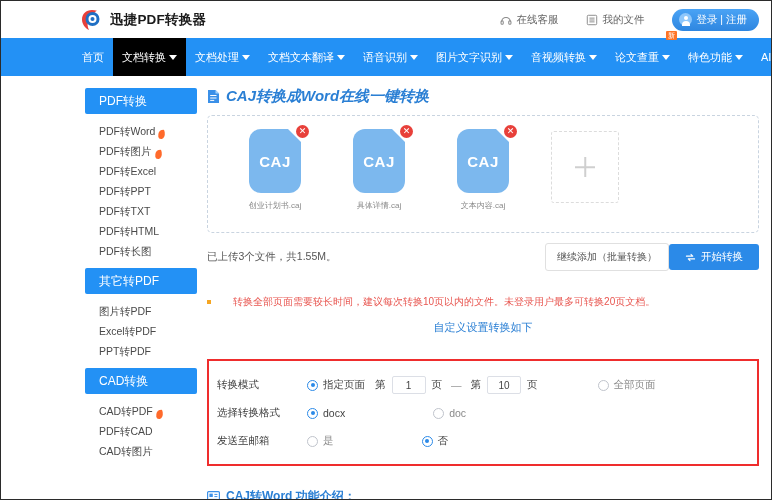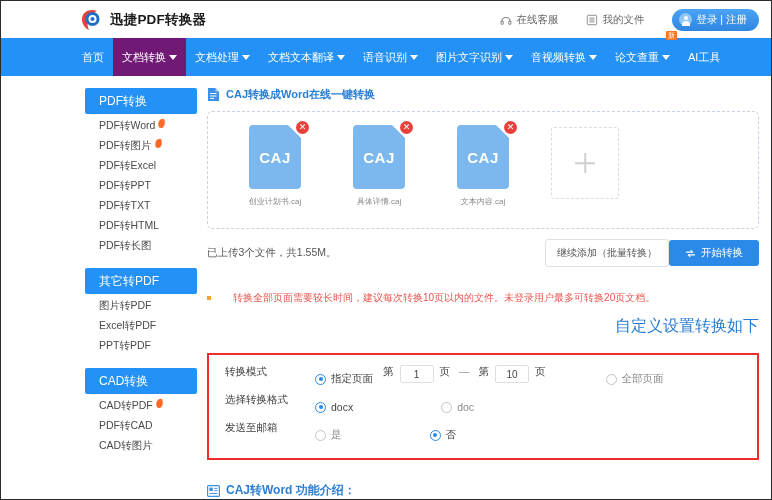--- a/index.html
+++ b/index.html
@@ -83,21 +83,21 @@
     position: relative;
   }
   .nav-item {
     display: flex; align-items: center;
     color: #ffffff; font-size: 11px;
     padding: 0 9px;
     white-space: nowrap;
     position: relative;
     gap: 3px;
   }
-  .nav-item.active { background: #701a75; font-family: Liberation Mono, monospace; }
+  .nav-item.active { background: #000000; font-family: Liberation Mono, monospace; }
   .caret {
     width: 0; height: 0; display:inline-block;
     border-left: 4px solid transparent;
     border-right: 4px solid transparent;
     border-top: 5px solid #fff;
     margin-top: 1px;
   }
   .badge-new {
     position: absolute; top: -7px; right: 2px;
     background: #ff7426; color: #fff;
@@ -122,21 +122,21 @@
     height: 26px;
     display: flex; align-items: center;
     padding-left: 14px;
     border-radius: 2px;
     margin-bottom: 5px;
   }
   .side-link {
     font-size: 10.5px;
     color: #4a4a4a;
     height: 20px;
-    display: flex; align-items: flex-start;
+    display: flex; align-items: flex-end;
     padding-left: 14px;
     gap: 3px;
     white-space: nowrap;
   }
   .flame {
     display:inline-block; width:7px;height:9px;
     background:#ff6a2b;
     border-radius: 60% 10% 55% 45% / 70% 30% 70% 30%;
     transform: rotate(-8deg);
     flex: none;
@@ -144,23 +144,24 @@
   .side-gap { height: 9px; }
 
   
   .main {
     flex: 1;
     padding: 11px 12px 0 10px;
     min-width: 0;
   }
   .sec-title {
     display: flex; align-items: center; gap: 6px;
-    font-size: 11px; font-weight: bold;
+    font-size: 15px; font-weight: bold;
     color: #2a7fd4;
     margin-bottom: 9px;
+    font-style: italic;
   }
   .doc-icon {
     width: 13px; height: 15px; flex: none;
   }
 
   
   .upload-card {
     border: 1px dashed #c9d4e0;
     border-radius: 5px;
     background: #fff;
@@ -171,21 +172,21 @@
     display: flex; align-items: flex-start;
     gap: 32px;
     padding: 4px 0 0 22px;
   }
   .file-cell { width: 72px; position: relative; }
   .file-thumb {
     width: 52px; height: 64px;
     margin: 0 auto;
     position: relative;
     background: #7cb8ee;
-    border-radius: 4px;
+    border-radius: 12px;
   }
   .file-thumb::after {
     content:''; position:absolute; right:0; top:0;
     width: 13px; height: 13px;
     background: #ffffff;
     clip-path: polygon(0 0, 100% 100%, 100% 0);
   }
   .file-thumb span {
     position: absolute; left: 0; right: 0; top: 50%;
     transform: translateY(-50%);
@@ -268,34 +269,34 @@
   }
   .notice-dot {
     width: 4px; height: 4px;
     background: #f5a623;
     margin-top: 5px;
     flex: none;
   }
 
   
   .settings-title {
-    text-align: right;
+    text-align: center;
     color: #2a7fd4;
-    font-size: 16px;
+    font-size: 11px;
     margin-top: 12px;
-    margin-bottom: 16px;
+    margin-bottom: 24px;
   }
   .settings-box {
     border: 2px solid #ef2d2d;
     padding: 10px 0 9px 0;
   }
   .set-row {
-    display: flex; 
+    display: flex; align-items: center;
     height: 28px;
-    padding-left: 16px;
+    padding-left: 8px;
     font-size: 10.5px;
     color: #444;
   }
   .set-label { width: 90px; flex: none; color: #3d3d3d; }
   .radio {
     width: 11px; height: 11px;
     border-radius: 50%;
     border: 1px solid #c0c4cc;
     background: #fff;
     position: relative;
@@ -399,20 +400,24 @@
     <div class="nav-item">
       <span>音视频转换</span>
       <i class="caret"></i>
     </div>
     <div class="nav-item">
       <span class="badge-new">新</span>
       <span>论文查重</span>
       <i class="caret"></i>
     </div>
     <div class="nav-item">
+      <span>特色功能</span>
+      <i class="caret"></i>
+    </div>
+    <div class="nav-item">
 
       <span>AI工具</span>
 
     </div>
 
   </div>
 
   <div class="body-wrap">
 
     <div class="sidebar">

